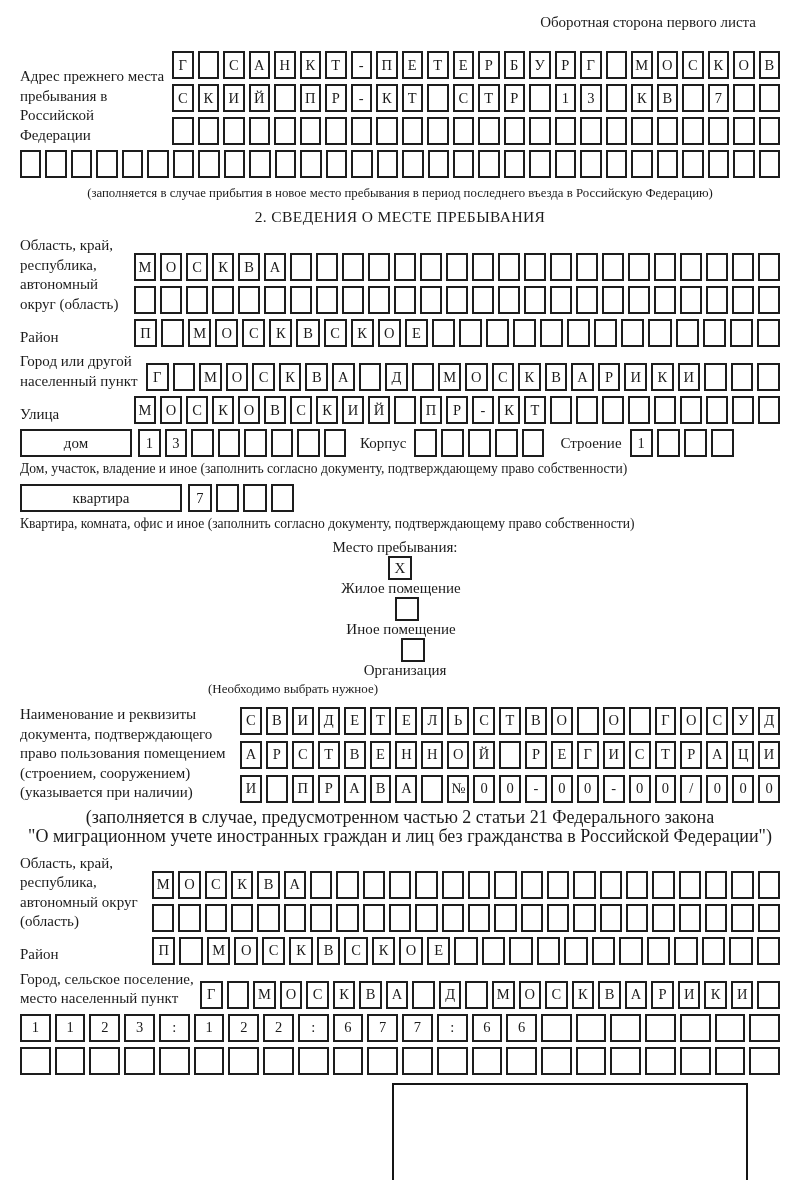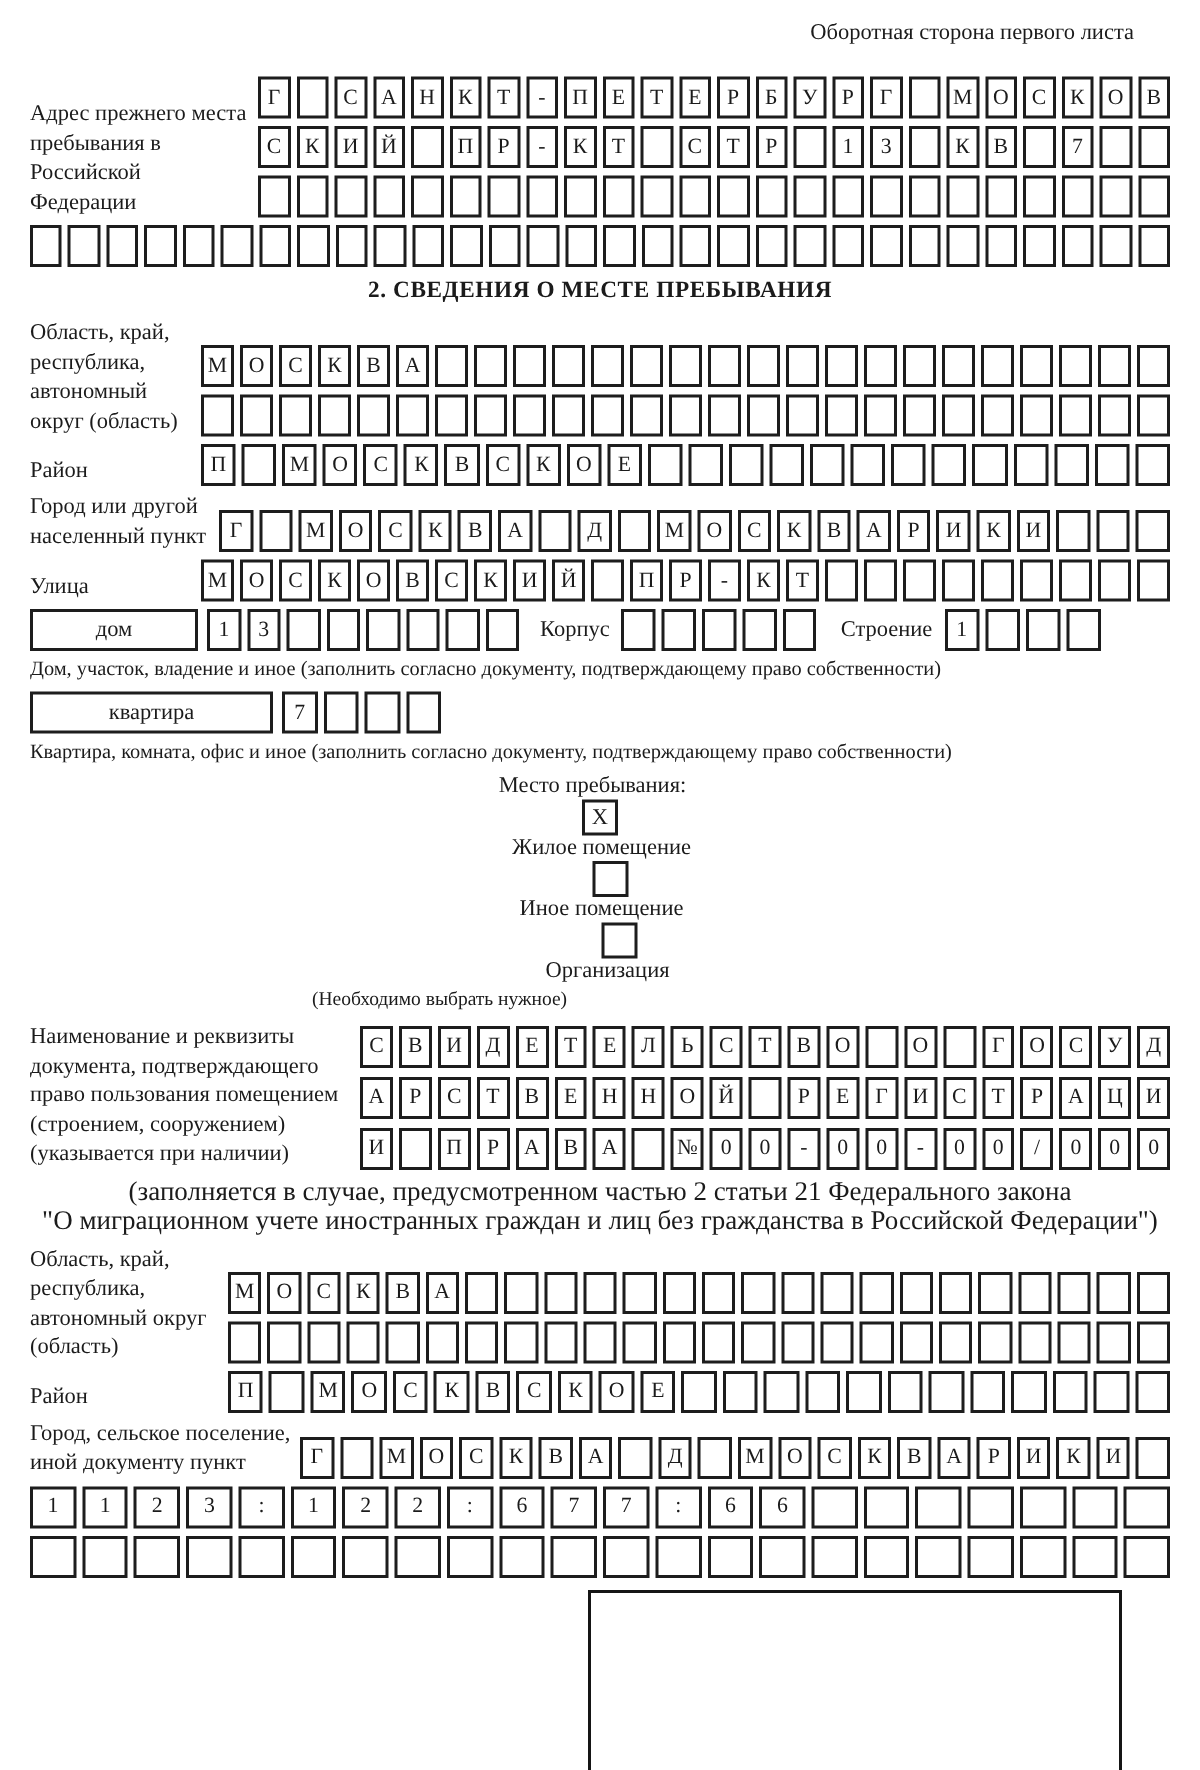--- a/index.html
+++ b/index.html
@@ -10,21 +10,21 @@
   .frow { display: flex; align-items: flex-end; margin-bottom: 5px; }
   .lbl { line-height: 19.5px; flex: 0 0 auto; padding-right: 4px; }
   .w150 { width: 152px; } .w112 { width: 114px; } .w125 { width: 126px; }
   .w218 { width: 220px; } .w130 { width: 132px; } .w178 { width: 180px; } .w205 { width: 207px; }
   .grp { flex: 1; display: flex; flex-direction: column; gap: 5px; }
   .cells { display: flex; gap: 4px; flex: 1; height: 28px; }
   .cell { flex: 1; height: 28px; border: 2px solid #1d1d1d; display: flex;
     align-items: center; justify-content: center; font-size: 14.5px; background: #fff; }
   .cells-fixed { flex: 0 0 auto; }
   .note-c { text-align: center; font-size: 12.8px; margin: 2px 0 6px 0; line-height: 17px; }
-  .sec-title { text-align: center; font-weight: bold; font-size: 15.5px; letter-spacing: .4px; margin: 6px 0 10px 0; }
+  .sec-title { text-align: center; font-weight: normal; font-size: 15.5px; letter-spacing: .4px; margin: 6px 0 10px 0; }
   .wbox { height: 28px; border: 2px solid #1d1d1d; display: flex; align-items: center;
     justify-content: center; font-size: 15px; }
   .cap { font-size: 13.6px; margin: -1px 0 7px 0; }
   .mesto-row { display: flex; align-items: center; margin: 4px 0 2px 0; flex-direction: column; }
   .cb { width: 24px; height: 24px; border: 2px solid #1d1d1d; display: flex; align-items: center;
     justify-content: center; font-size: 15px; flex: 0 0 auto; }
   .mesto-row .opt-lbl { padding: 0 8px 0 10px; }
   .mesto-note { font-size: 13px; margin: 2px 0 8px 188px; }
   .fact-note { text-align: center; font-size: 18px; line-height: 19px; margin-bottom: 8px; }
   .stamp-wrap { width: 400px; margin: 8px 10px 0 auto; }
@@ -146,20 +146,21 @@
       <div class="cell"></div>
       <div class="cell"></div>
       <div class="cell"></div>
       <div class="cell"></div>
       <div class="cell"></div>
       <div class="cell"></div>
       <div class="cell"></div>
       <div class="cell"></div>
       <div class="cell"></div>
     </div>
+  <div class="note-c">(заполняется в случае прибытия в новое место пребывания в период последнего въезда в Российскую Федерацию)</div>
 
   <div class="sec-title">2. СВЕДЕНИЯ О МЕСТЕ ПРЕБЫВАНИЯ</div>
 
   <div class="frow">
     <div class="lbl w112">Область, край, республика, автономный округ (область)</div>
     <div class="grp">
       <div class="cells">
           <div class="cell">М</div>
           <div class="cell">О</div>
           <div class="cell">С</div>
@@ -520,21 +521,21 @@
         <div class="cell"></div>
         <div class="cell"></div>
         <div class="cell"></div>
         <div class="cell"></div>
         <div class="cell"></div>
         <div class="cell"></div>
       </div>
   </div>
 
   <div class="frow">
-    <div class="lbl w178">Город, сельское поселение, иной документу пункт</div>
+    <div class="lbl w178">Город, сельское поселение, место населенный пункт</div>
     <div class="cells">
         <div class="cell">Г</div>
         <div class="cell"></div>
         <div class="cell">М</div>
         <div class="cell">О</div>
         <div class="cell">С</div>
         <div class="cell">К</div>
         <div class="cell">В</div>
         <div class="cell">А</div>
         <div class="cell"></div>

